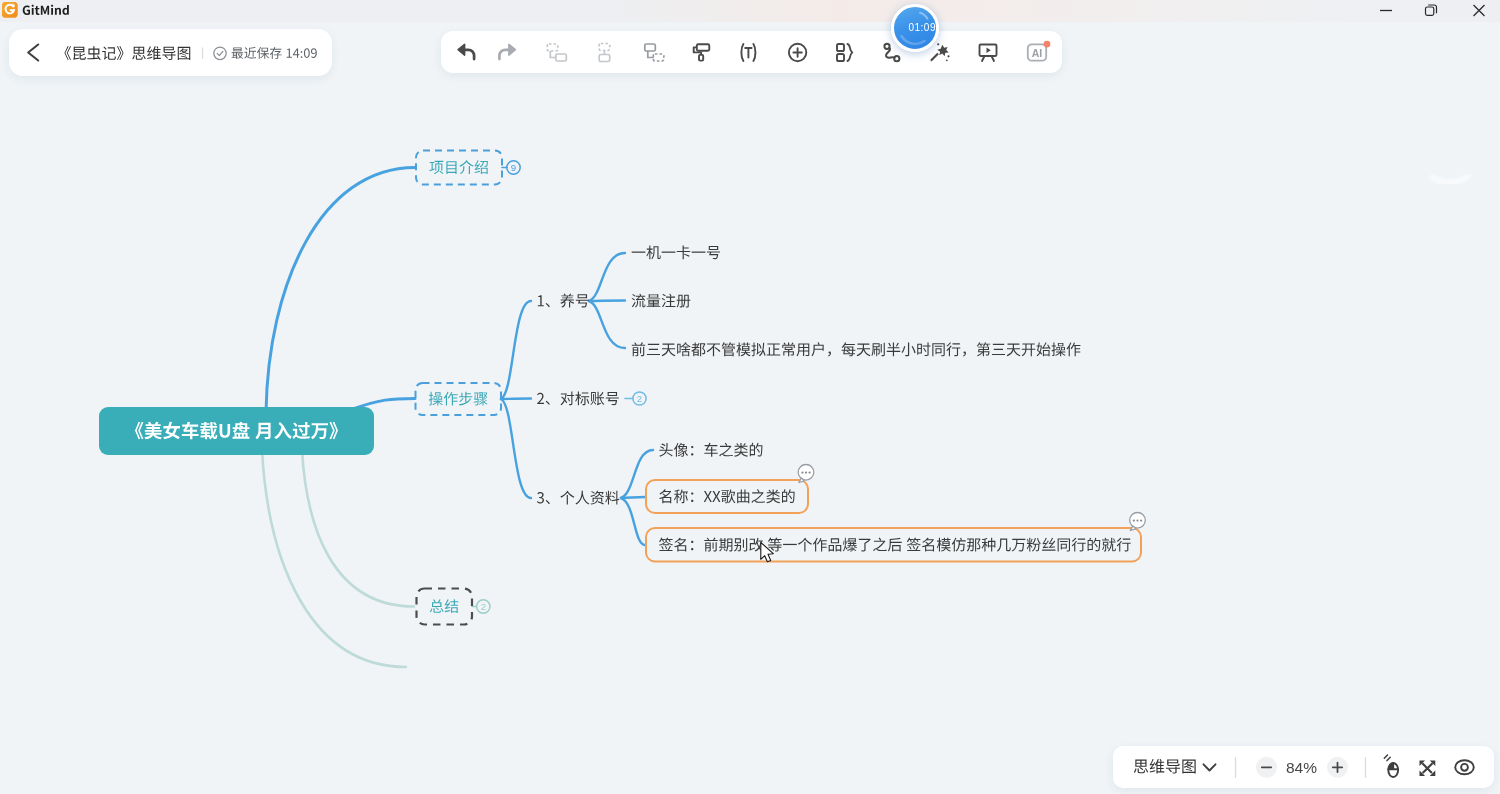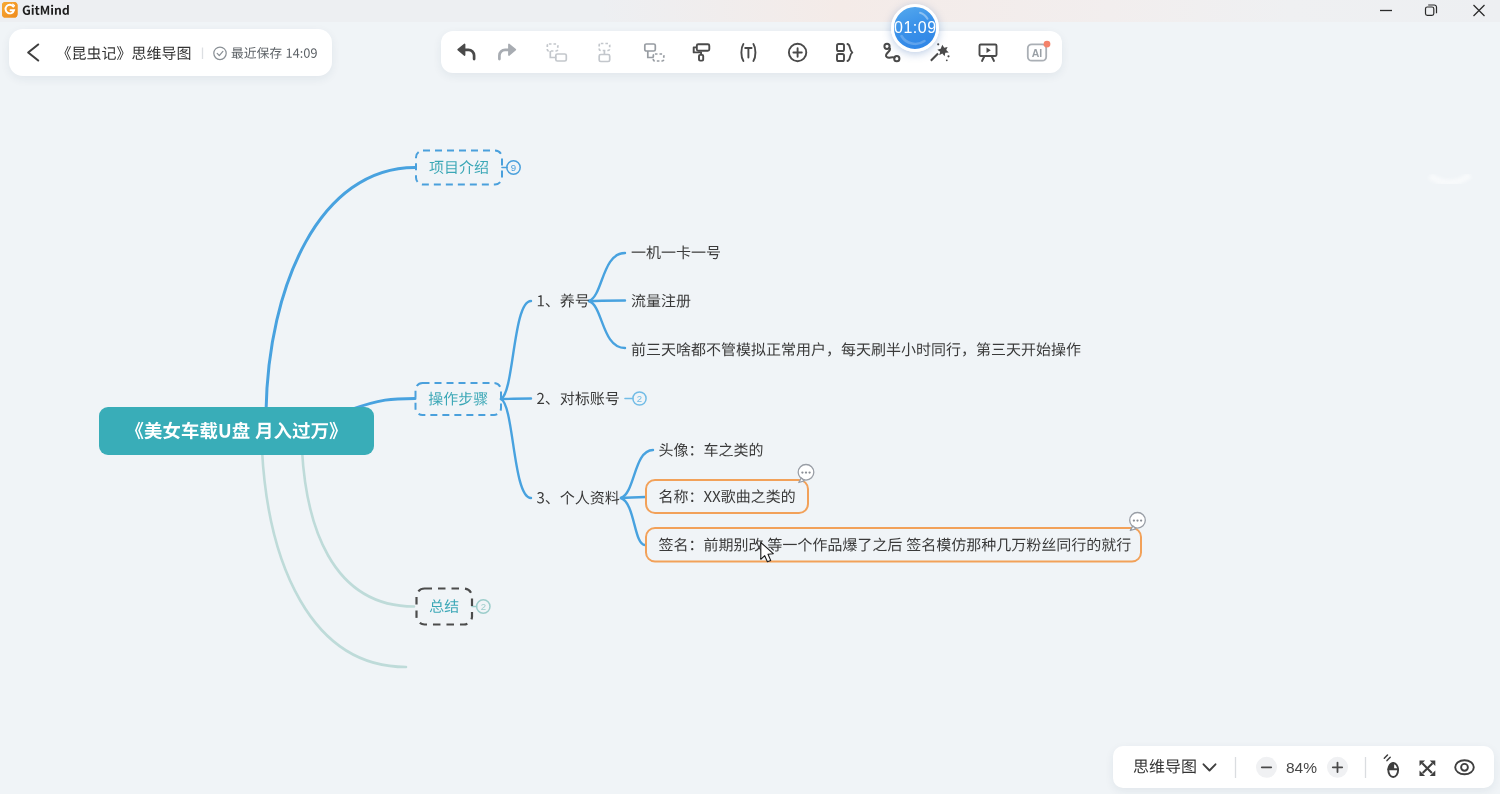--- a/index.html
+++ b/index.html
@@ -4,21 +4,21 @@
 html,body{width:1500px;height:794px;overflow:hidden;font-family:"Liberation Sans",sans-serif}
 body{background:#f0f4f7;position:relative}
 .titlebar{position:absolute;left:0;top:0;width:1500px;height:22px;
  background:linear-gradient(90deg,#edeff2 0%,#edeff2 40%,#f4ebe8 56%,#f2eeee 74%,#eff0f2 86%,#edeff2 100%)}
 .card{position:absolute;background:#fff;box-shadow:0 3px 10px rgba(30,50,80,.07)}
 .tl{left:9px;top:29px;width:323px;height:47px;border-radius:14px}
 .tb{left:441px;top:31px;width:621px;height:42px;border-radius:12px}
 .br{left:1113px;top:746px;width:381px;height:42px;border-radius:10px}
 .timer{position:absolute;left:891px;top:4px;width:48px;height:48px;border-radius:50%;
  background:linear-gradient(160deg,#56aaee 0%,#3b92e9 45%,#2d83e6 100%);border:3px solid #fff;
- box-shadow:0 2px 8px rgba(60,110,180,.35);color:#fff;font-size:16px;text-align:center;line-height:41px;letter-spacing:.5px}
+ box-shadow:0 2px 8px rgba(60,110,180,.35);color:#fff;font-size:10px;text-align:right;line-height:41px;letter-spacing:.5px}
 .abs{position:absolute}
 </style></head><body>
 <div class="titlebar"></div>
 <svg class="abs" style="left:0;top:0" width="230" height="22" viewBox="0 0 230 22">
 <rect x="2" y="2" width="15.5" height="15.5" rx="3.6" fill="#f49a23"></rect>
 <rect x="2" y="2" width="15.5" height="15.5" rx="3.6" fill="url(#lg1)"></rect>
 <defs>
       <linearGradient id="lg1" x1="0" y1="0" x2="1" y2="1">
         <stop offset="0" stop-color="#f7ab35"></stop>
         <stop offset="1" stop-color="#ef8a1c"></stop>

